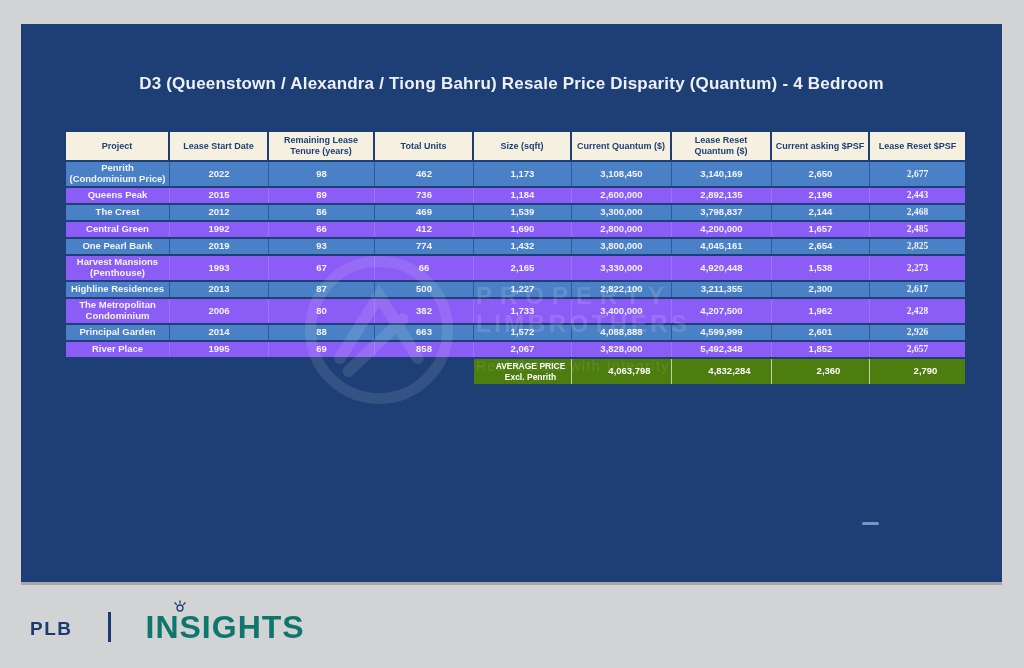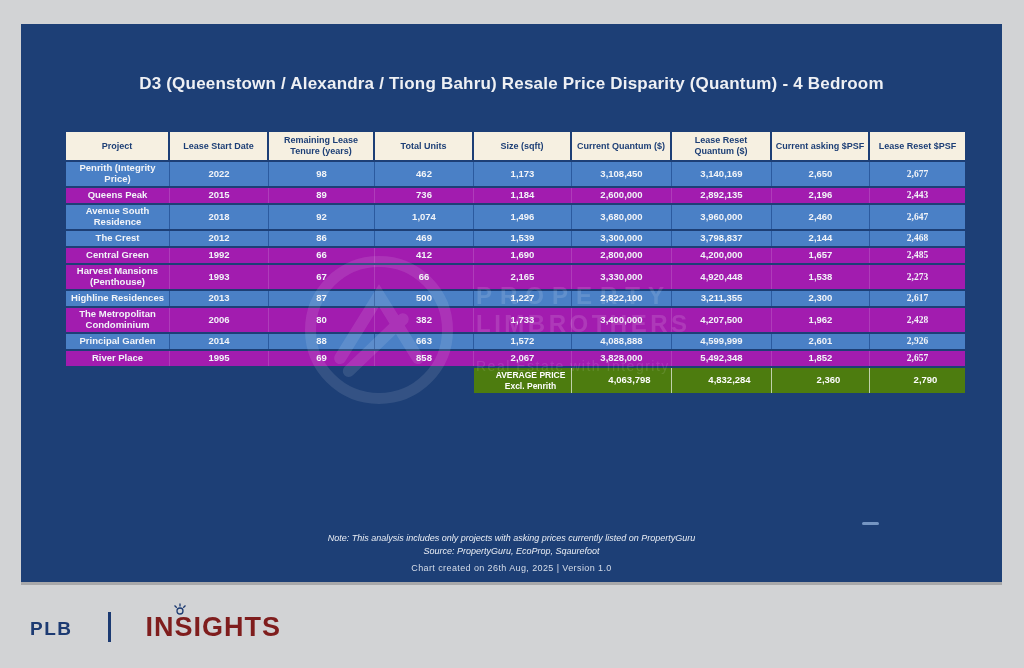--- a/index.html
+++ b/index.html
@@ -26,21 +26,21 @@
     height:28px; vertical-align:middle; text-align:center;
     border-right:2px solid #1d3f76; padding:0 3px;
   }
   th:last-child { border-right:none; }
   td {
     font-size:9.5px; font-weight:bold; color:#f2f4f8;
     text-align:center; vertical-align:middle;
     height:15px; line-height:1.15; padding:0 2px;
   }
   tr.light td { background:#4a80c6; border-right:1px solid #2b5a9f; }
-  tr.dark  td { background:#a21caf; border-right:1px solid rgba(255,255,255,0.14); }
+  tr.dark  td { background:#8b5cf6; border-right:1px solid rgba(255,255,255,0.14); }
   tr.light td:last-child, tr.dark td:last-child { border-right:none;font-family:Liberation Serif, serif; }
   tr.tall td { height:24px; }
   tr.avg td.avg-spacer { background:transparent; border:none; height:25px; }
   tr.avg td.avg-cell {
     background:#4d7c0f; color:#fdfdfd; height:25px;
     border-right:1px solid rgba(255,255,255,0.65);
     padding-left:18px;
   }
   tr.avg td.avg-cell:last-child { border-right:none; }
   tr.avg td.avg-label { font-size:8.5px; line-height:1.2; }
@@ -66,21 +66,21 @@
 
   
   .notes { position:absolute; left:0; right:0; top:508px; text-align:center; color:#e9edf4; }
   .note-line { font-size:9px; font-style:italic; line-height:13px; }
   .created-line { font-size:9px; margin-top:5px; letter-spacing:0.4px; color:#d6dde9; }
 
   
   .logo { position:absolute; left:30px; top:606px; height:42px; display:flex; align-items:center;gap:26px; }
   .plb { font-size:19px; font-weight:bold; color:#1c3a72; letter-spacing:1.5px; padding-top:4px; }
   .logo-divider { width:3px; height:30px; background:#1c3a72; margin:0 9px; }
-  .insights { font-size:27px; font-weight:bold; color:#7f1d1d; letter-spacing:1px; position:relative; }
+  .insights { font-size:32px; font-weight:bold; color:#0f766e; letter-spacing:1px; position:relative; }
   .bulb { position:absolute; left:26px; top:-9px; }
 </style>
 </head>
 <body>
 
 <div class="panel">
 
   <div class="chart-title">D3 (Queenstown / Alexandra / Tiong Bahru) Resale Price Disparity (Quantum) - 4 Bedroom</div>
 
   <div class="table-wrap">
@@ -104,52 +104,41 @@
             <th>Total Units</th>
             <th>Size (sqft)</th>
             <th>Current Quantum ($)</th>
             <th>Lease Reset Quantum ($)</th>
             <th>Current asking $PSF</th>
             <th>Lease Reset $PSF</th>
           </tr>
         </thead>
         <tbody>
           <tr class="light tall">
-            <td>Penrith (Integrity Price)</td>
+            <td>Penrith (Condominium Price)</td>
             <td>2022</td>
             <td>98</td>
             <td>462</td>
             <td>1,173</td>
             <td>3,108,450</td>
             <td>3,140,169</td>
             <td>2,650</td>
             <td>2,677</td>
           </tr>
           <tr class="dark">
             <td>Queens Peak</td>
             <td>2015</td>
             <td>89</td>
             <td>736</td>
             <td>1,184</td>
             <td>2,600,000</td>
             <td>2,892,135</td>
             <td>2,196</td>
             <td>2,443</td>
           </tr>
-          <tr class="light tall">
-            <td>Avenue South Residence</td>
-            <td>2018</td>
-            <td>92</td>
-            <td>1,074</td>
-            <td>1,496</td>
-            <td>3,680,000</td>
-            <td>3,960,000</td>
-            <td>2,460</td>
-            <td>2,647</td>
-          </tr>
           <tr class="light">
             <td>The Crest</td>
             <td>2012</td>
             <td>86</td>
             <td>469</td>
             <td>1,539</td>
             <td>3,300,000</td>
             <td>3,798,837</td>
             <td>2,144</td>
             <td>2,468</td>
@@ -157,20 +146,31 @@
           <tr class="dark">
             <td>Central Green</td>
             <td>1992</td>
             <td>66</td>
             <td>412</td>
             <td>1,690</td>
             <td>2,800,000</td>
             <td>4,200,000</td>
             <td>1,657</td>
             <td>2,485</td>
+          </tr>
+          <tr class="light">
+            <td>One Pearl Bank</td>
+            <td>2019</td>
+            <td>93</td>
+            <td>774</td>
+            <td>1,432</td>
+            <td>3,800,000</td>
+            <td>4,045,161</td>
+            <td>2,654</td>
+            <td>2,825</td>
           </tr>
           <tr class="dark tall">
             <td>Harvest Mansions (Penthouse)</td>
             <td>1993</td>
             <td>67</td>
             <td>66</td>
             <td>2,165</td>
             <td>3,330,000</td>
             <td>4,920,448</td>
             <td>1,538</td>
@@ -240,25 +240,20 @@
     </svg>
     <div class="wm-text">
       <div class="wm-line1">PROPERTY</div>
       <div class="wm-line2">LIMBROTHERS</div>
       <div class="wm-tagline">Real Estate with Integrity</div>
     </div>
   </div>
 
   <div class="wm-dash"></div>
 
-  <div class="notes">
-    <div class="note-line">Note: This analysis includes only projects with asking prices currently listed on PropertyGuru</div>
-    <div class="note-line">Source: PropertyGuru, EcoProp, Sqaurefoot</div>
-    <div class="created-line">Chart created on 26th Aug, 2025 | Version 1.0</div>
-  </div>
 
 </div>
 
 <div class="logo">
   <span class="plb">PLB</span>
   <span class="logo-divider"></span>
   <span class="insights">
     <span>INSIGHTS</span>
     <svg class="bulb" width="16" height="13" viewBox="0 0 16 13">
       <circle cx="8" cy="8" r="3" fill="none" stroke="#1c3a72" stroke-width="1.3"></circle>

